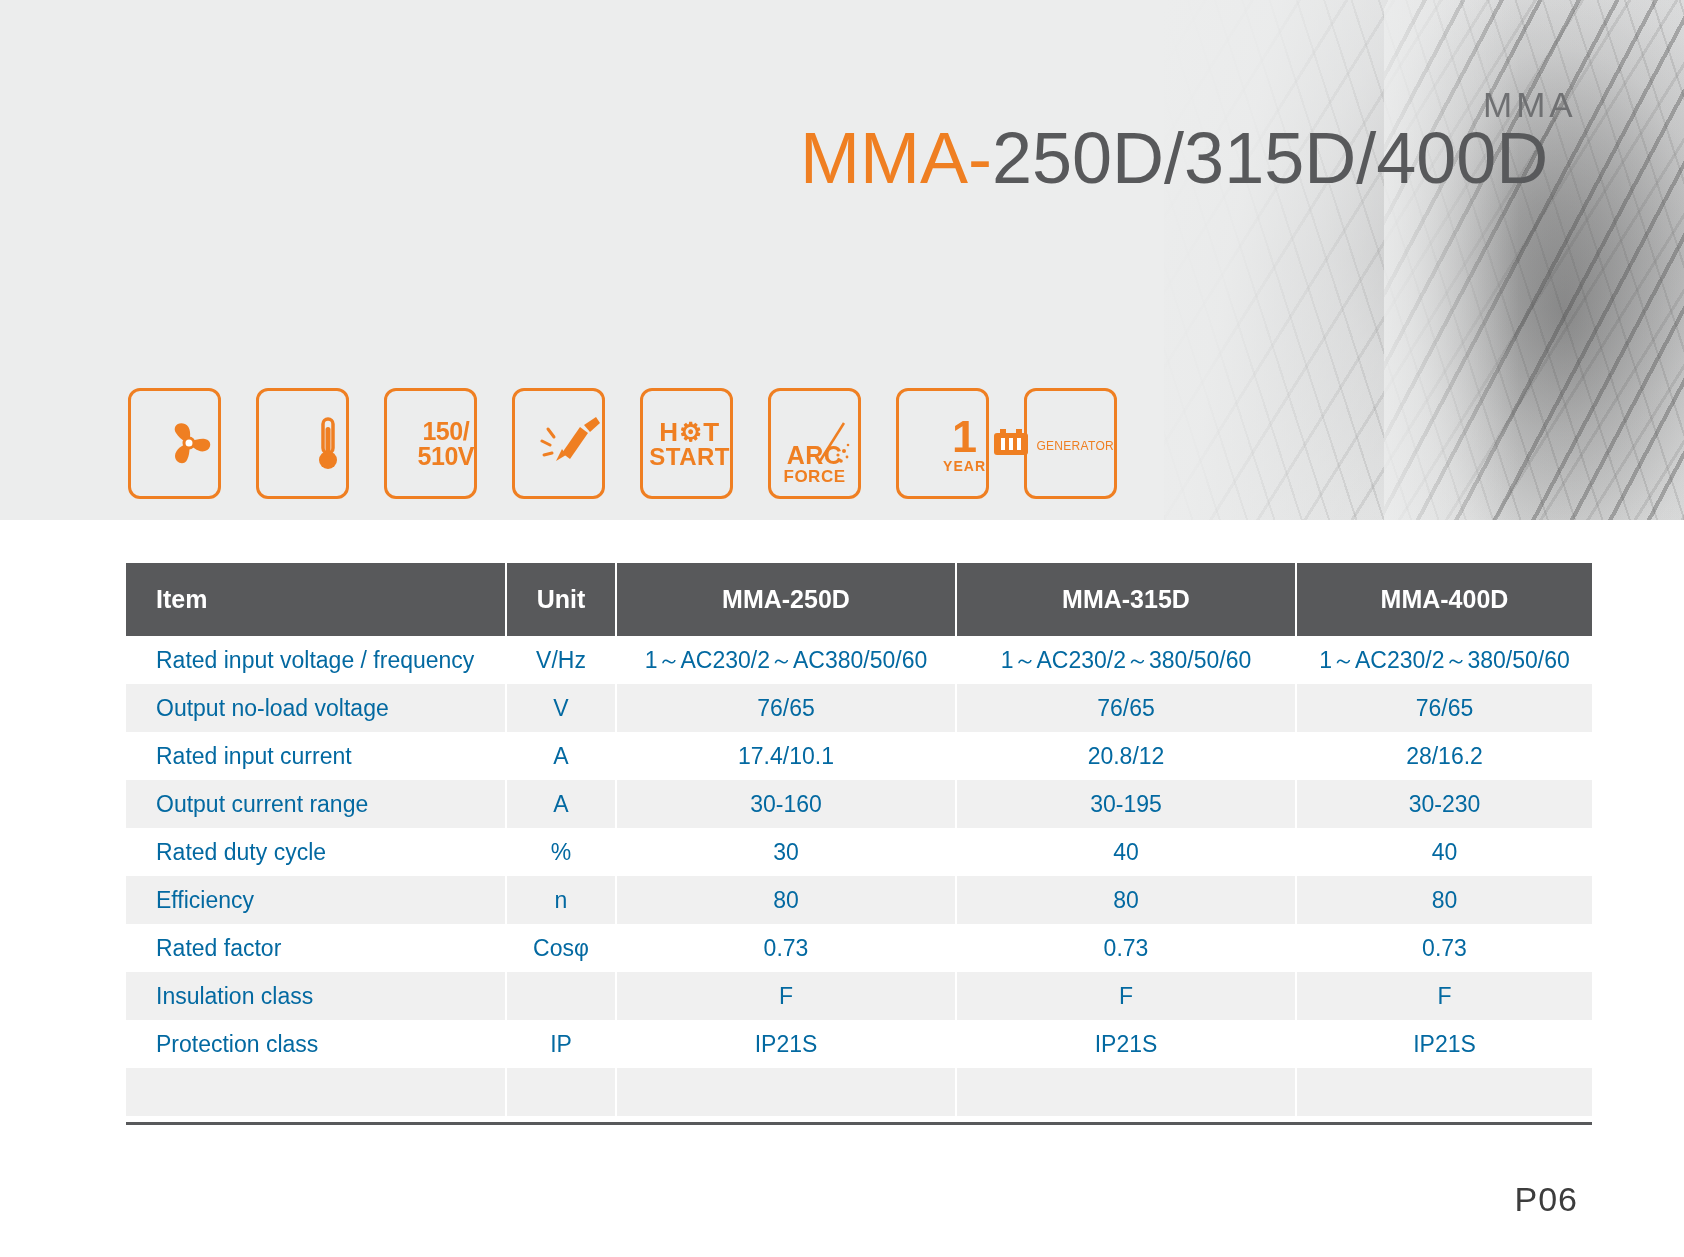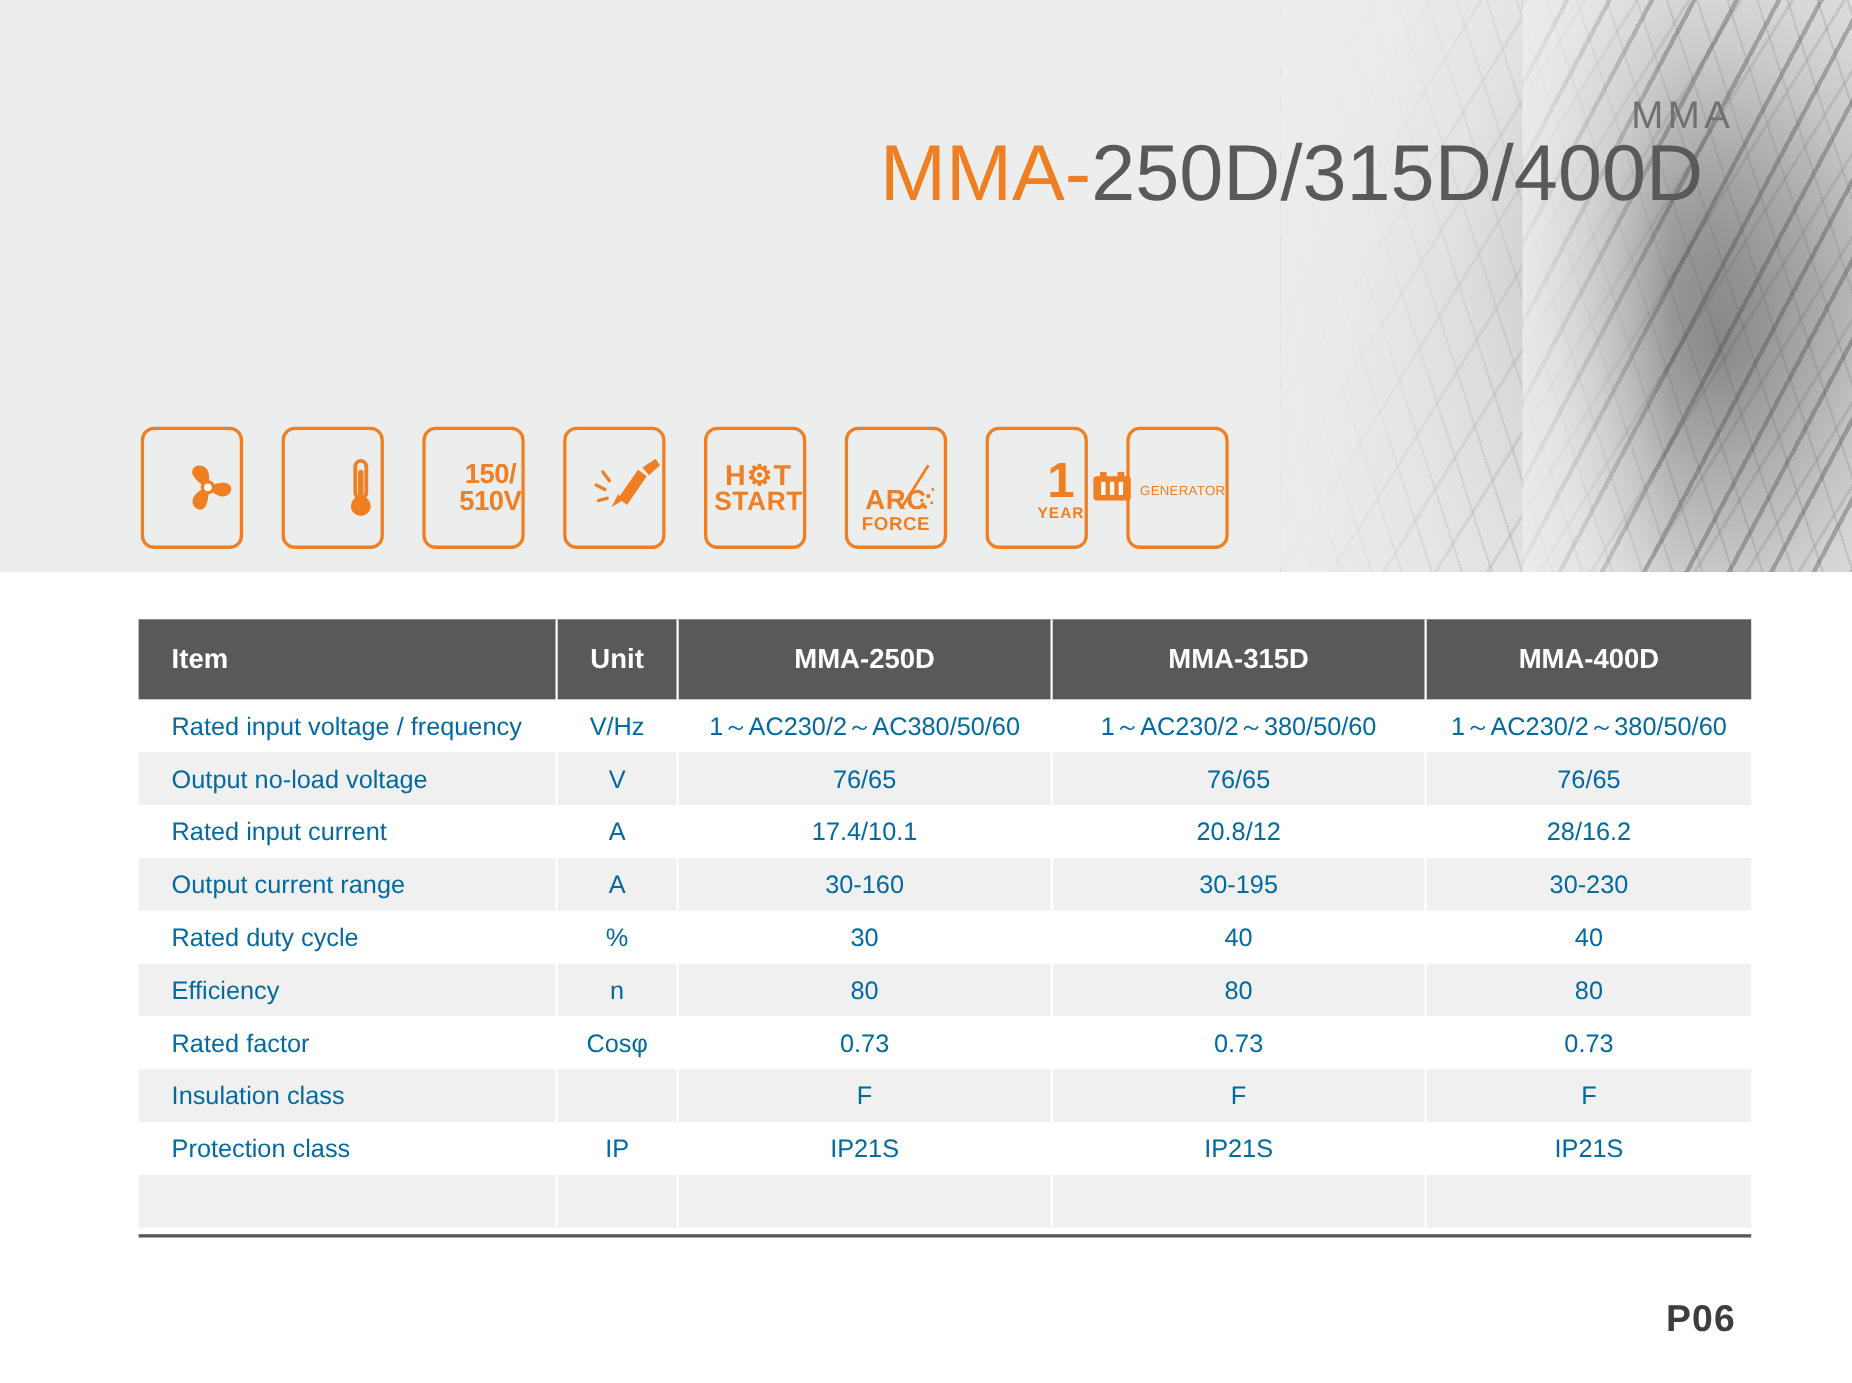--- a/index.html
+++ b/index.html
@@ -212,21 +212,21 @@
     height: 3px;
     background: #58595b;
   }
 
   
   .page-num {
     position: absolute;
     right: 106px;
     bottom: 38px;
     font-size: 34px;
-    font-weight: bold;
+    font-weight: normal;
     color: #3d3d3d;
     letter-spacing: 1px;
   }
 </style>
 </head>
 <body>
 
 <div class="page">
 
   <div class="banner">

